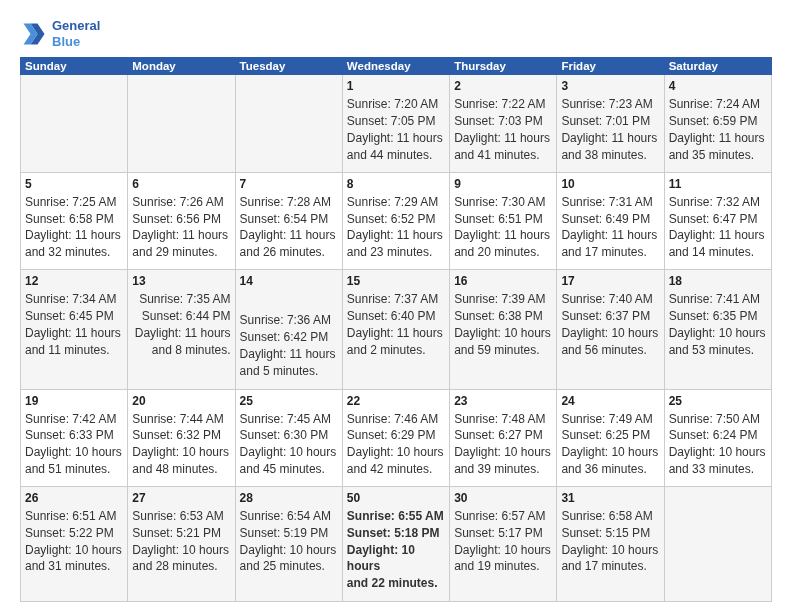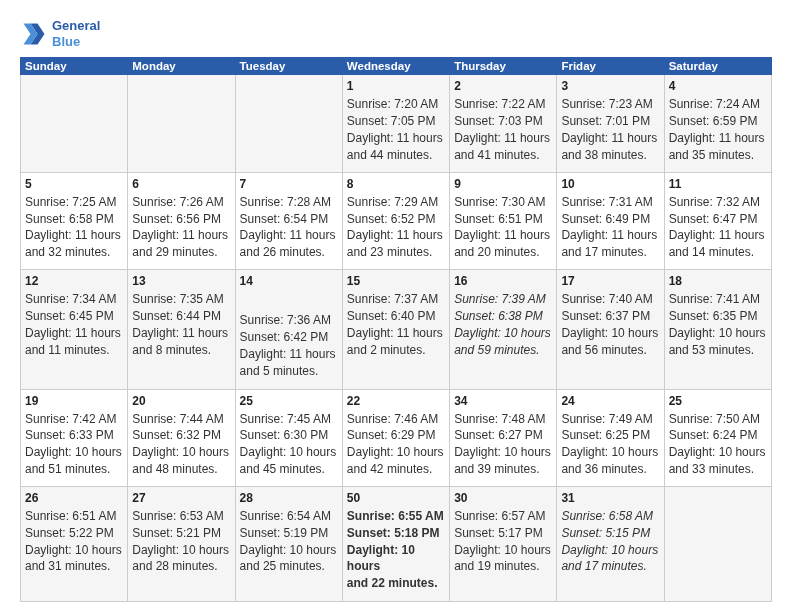--- a/index.html
+++ b/index.html
@@ -223,42 +223,42 @@
         <tr>
           <td>
             <span class="day-num">12</span>
             <div class="day-info" style="white-space: pre-line;">Sunrise: 7:34 AM
 Sunset: 6:45 PM
 Daylight: 11 hours
 and 11 minutes.</div>
           </td>
           <td>
             <span class="day-num">13</span>
-            <div class="day-info" style="white-space: pre-line;">Sunrise: 7:35 AM
+            <div class="day-info" style="white-space: pre-line; text-align: right;">Sunrise: 7:35 AM
 Sunset: 6:44 PM
 Daylight: 11 hours
 and 8 minutes.</div>
           </td>
           <td>
             <span class="day-num">14</span>
             <div class="day-info" style="white-space: pre-line; margin-top: 23px;">Sunrise: 7:36 AM
 Sunset: 6:42 PM
 Daylight: 11 hours
 and 5 minutes.</div>
           </td>
           <td>
             <span class="day-num">15</span>
             <div class="day-info" style="white-space: pre-line;">Sunrise: 7:37 AM
 Sunset: 6:40 PM
 Daylight: 11 hours
 and 2 minutes.</div>
           </td>
           <td>
             <span class="day-num">16</span>
-            <div class="day-info" style="white-space: pre-line; font-style: italic;">Sunrise: 7:39 AM
+            <div class="day-info" style="white-space: pre-line;">Sunrise: 7:39 AM
 Sunset: 6:38 PM
 Daylight: 10 hours
 and 59 minutes.</div>
           </td>
           <td>
             <span class="day-num">17</span>
             <div class="day-info" style="white-space: pre-line;">Sunrise: 7:40 AM
 Sunset: 6:37 PM
 Daylight: 10 hours
 and 56 minutes.</div>
@@ -294,21 +294,21 @@
 and 45 minutes.</div>
           </td>
           <td>
             <span class="day-num">22</span>
             <div class="day-info" style="white-space: pre-line;">Sunrise: 7:46 AM
 Sunset: 6:29 PM
 Daylight: 10 hours
 and 42 minutes.</div>
           </td>
           <td>
-            <span class="day-num">34</span>
+            <span class="day-num">23</span>
             <div class="day-info" style="white-space: pre-line;">Sunrise: 7:48 AM
 Sunset: 6:27 PM
 Daylight: 10 hours
 and 39 minutes.</div>
           </td>
           <td>
             <span class="day-num">24</span>
             <div class="day-info" style="white-space: pre-line;">Sunrise: 7:49 AM
 Sunset: 6:25 PM
 Daylight: 10 hours
@@ -353,21 +353,21 @@
           </td>
           <td>
             <span class="day-num">30</span>
             <div class="day-info" style="white-space: pre-line;">Sunrise: 6:57 AM
 Sunset: 5:17 PM
 Daylight: 10 hours
 and 19 minutes.</div>
           </td>
           <td>
             <span class="day-num">31</span>
-            <div class="day-info" style="white-space: pre-line; font-style: italic;">Sunrise: 6:58 AM
+            <div class="day-info" style="white-space: pre-line;">Sunrise: 6:58 AM
 Sunset: 5:15 PM
 Daylight: 10 hours
 and 17 minutes.</div>
           </td>
           <td class="empty"></td>
         </tr>
       </tbody>
   </table>
 </div>
 

